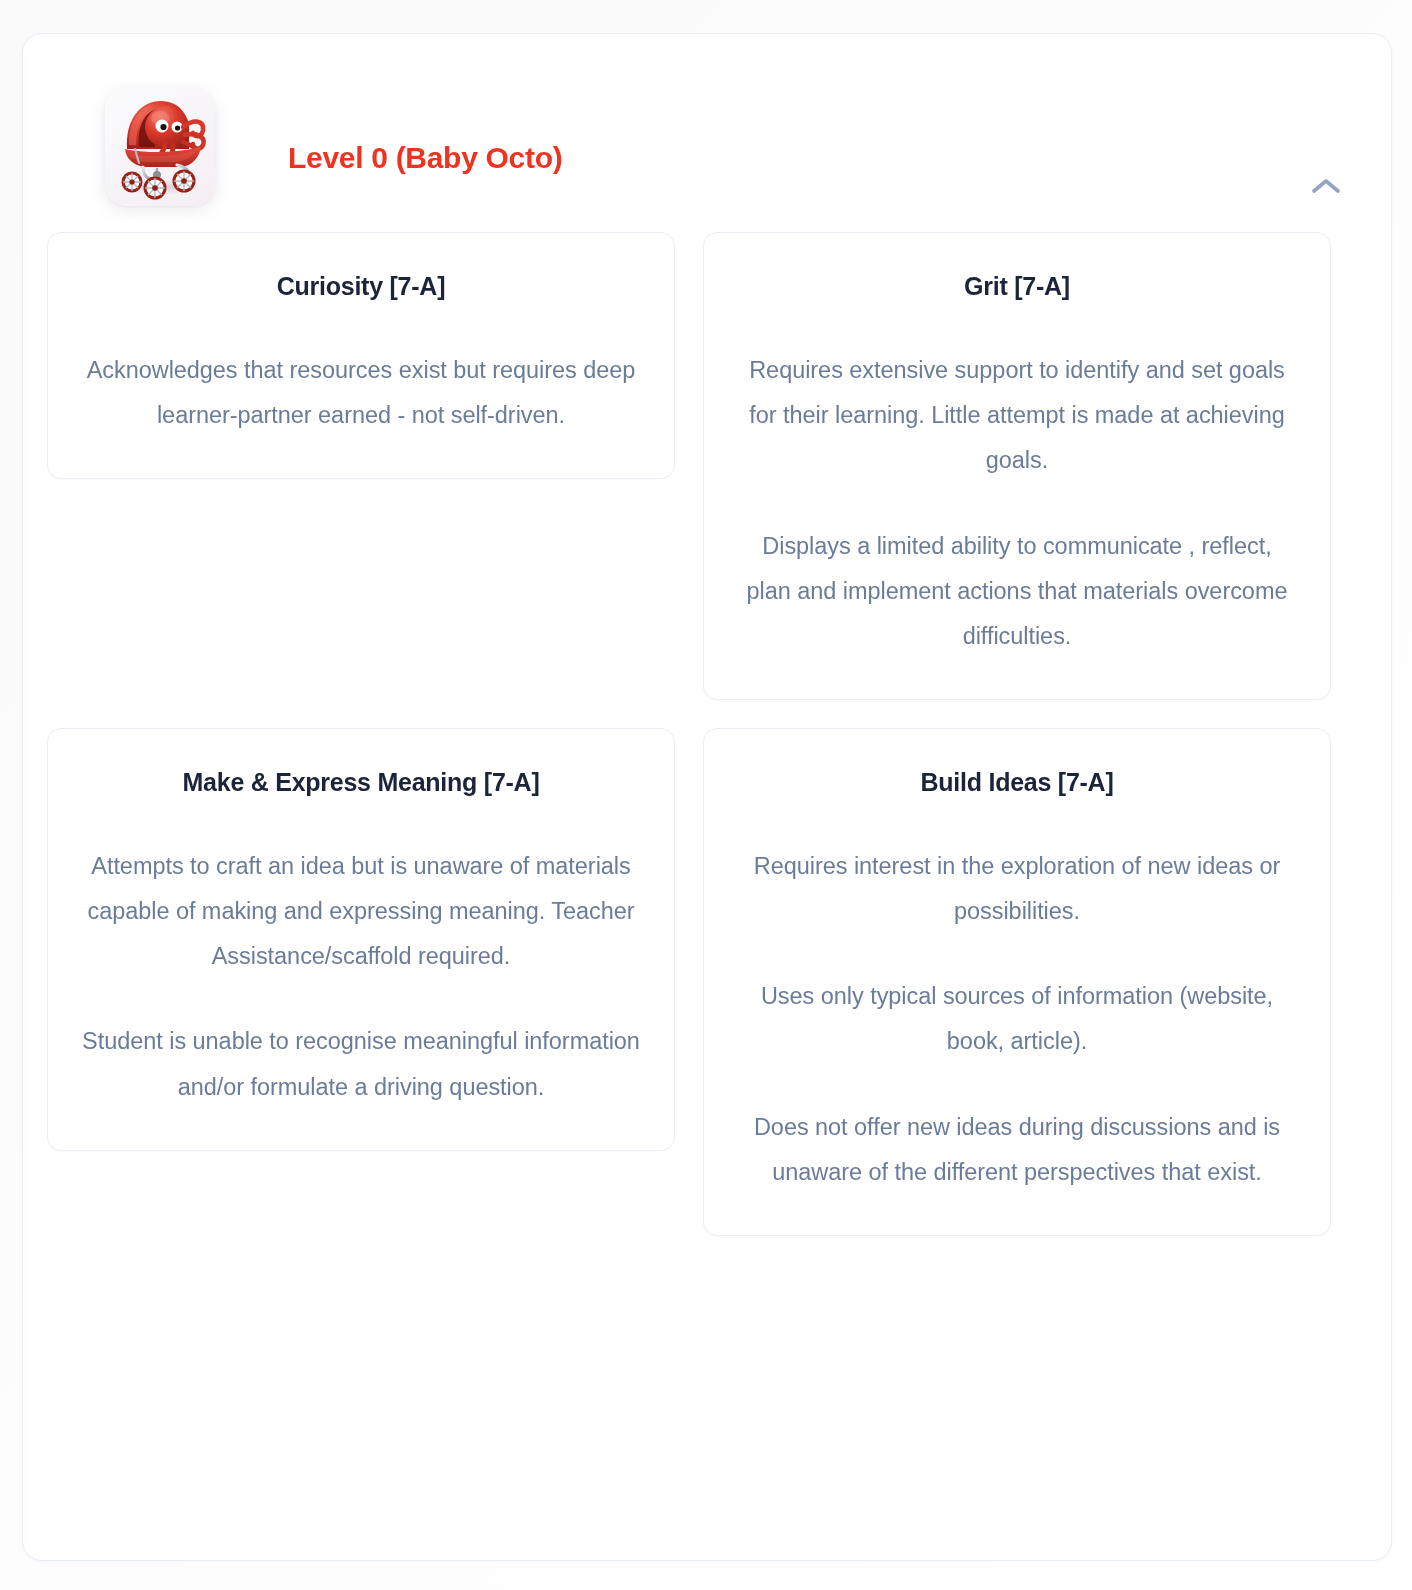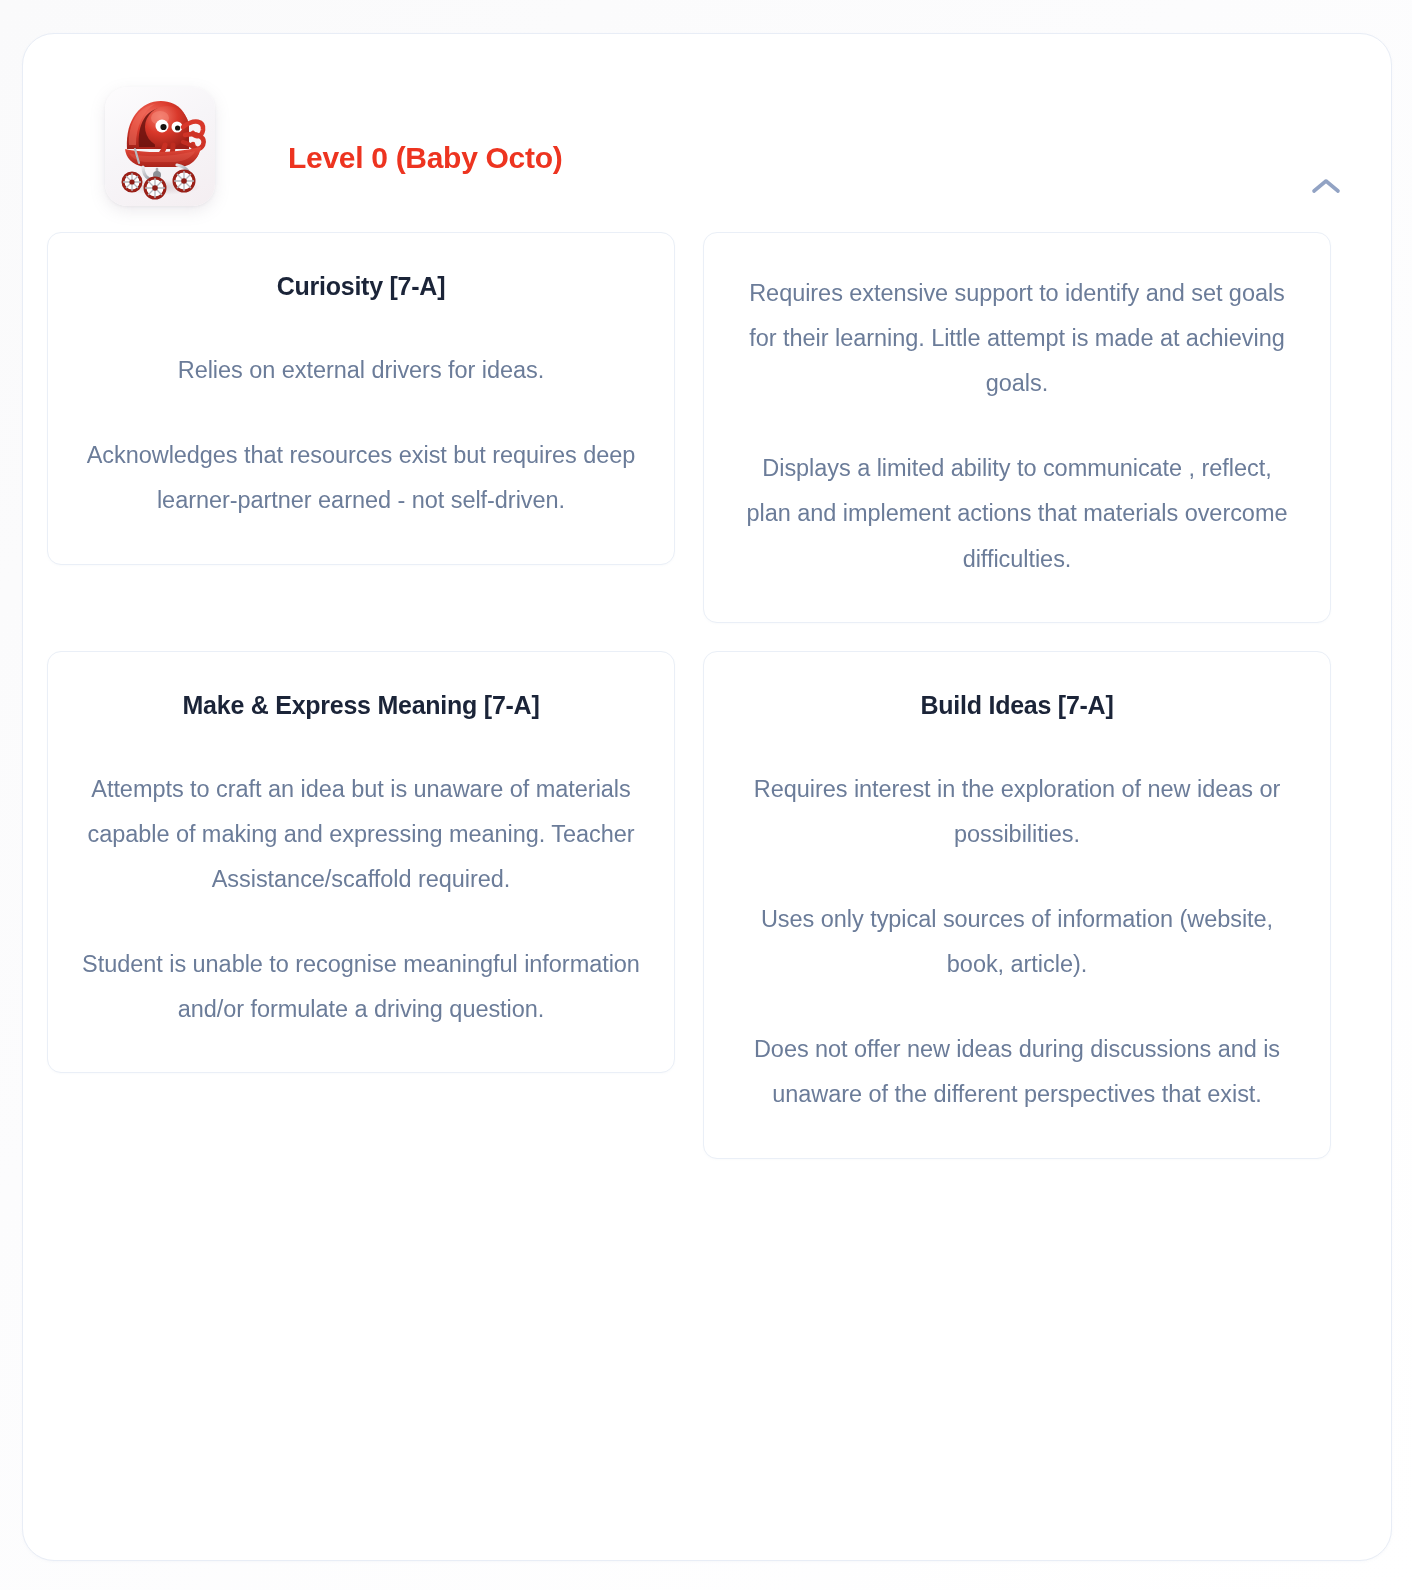--- a/index.html
+++ b/index.html
@@ -22,21 +22,21 @@
 
   
   .level-panel {
     position: absolute;
     left: 22px;
     top: 33px;
     width: 1370px;
     height: 1528px;
     background: #ffffff;
     border: 1.5px solid #e8edf6;
-    border-radius: 32px;
+    border-radius: 20px;
     box-shadow: 0 1px 3px rgba(120,140,180,0.05);
   }
 
   
   .level-header {
     position: relative;
     height: 196px;
   }
 
   .level-icon {
@@ -226,26 +226,26 @@
           </svg>
         </span>
       </button>
     </header>
 
     <div class="cards-grid">
 
       <article class="skill-card">
         <h2 class="skill-title">Curiosity [7-A]</h2>
         <div class="skill-body">
-          <p>Relies on external drivers for ideas.</p>
           <p>Acknowledges that resources exist but requires deep learner-partner earned - not self-driven.</p>
         </div>
       </article>
 
       <article class="skill-card">
+        <h2 class="skill-title">Grit [7-A]</h2>
         <div class="skill-body">
           <p>Requires extensive support to identify and set goals for their learning. Little attempt is made at achieving goals.</p>
           <p>Displays a limited ability to communicate , reflect, plan and implement actions that materials overcome difficulties.</p>
         </div>
       </article>
 
       <article class="skill-card">
         <h2 class="skill-title">Make &amp; Express Meaning [7-A]</h2>
         <div class="skill-body">
           <p>Attempts to craft an idea but is unaware of materials capable of making and expressing meaning. Teacher Assistance/scaffold required.</p>

